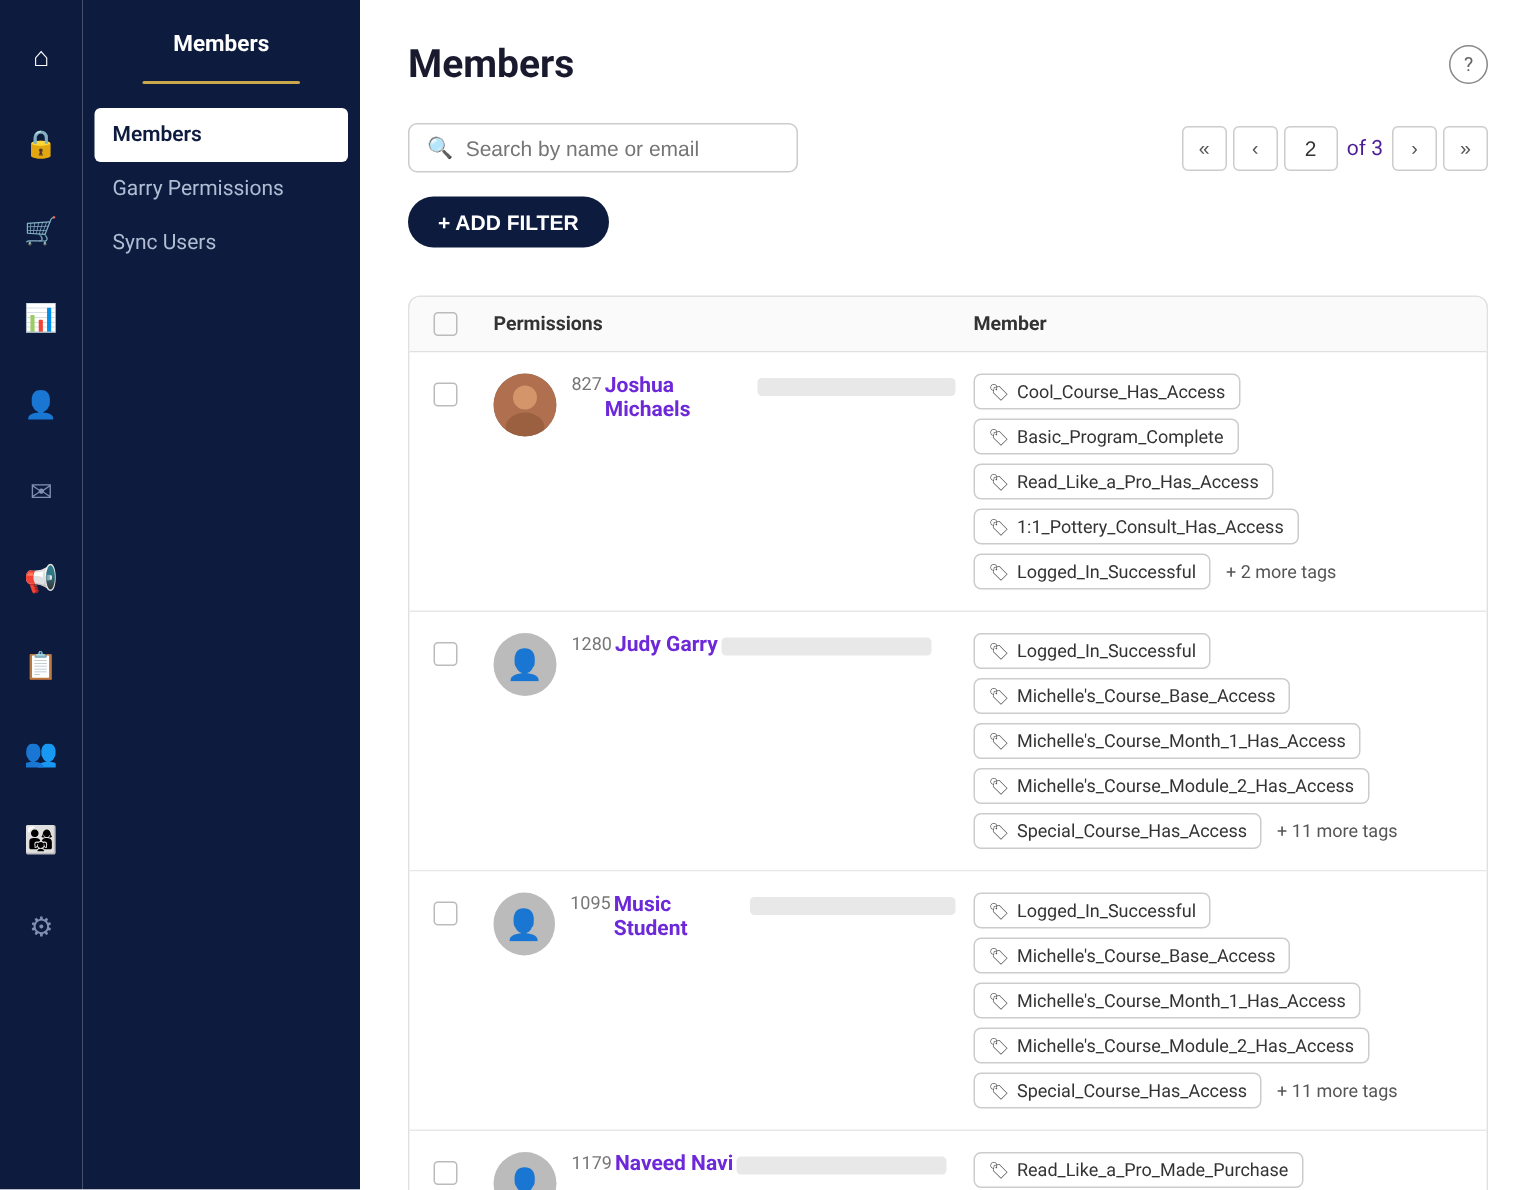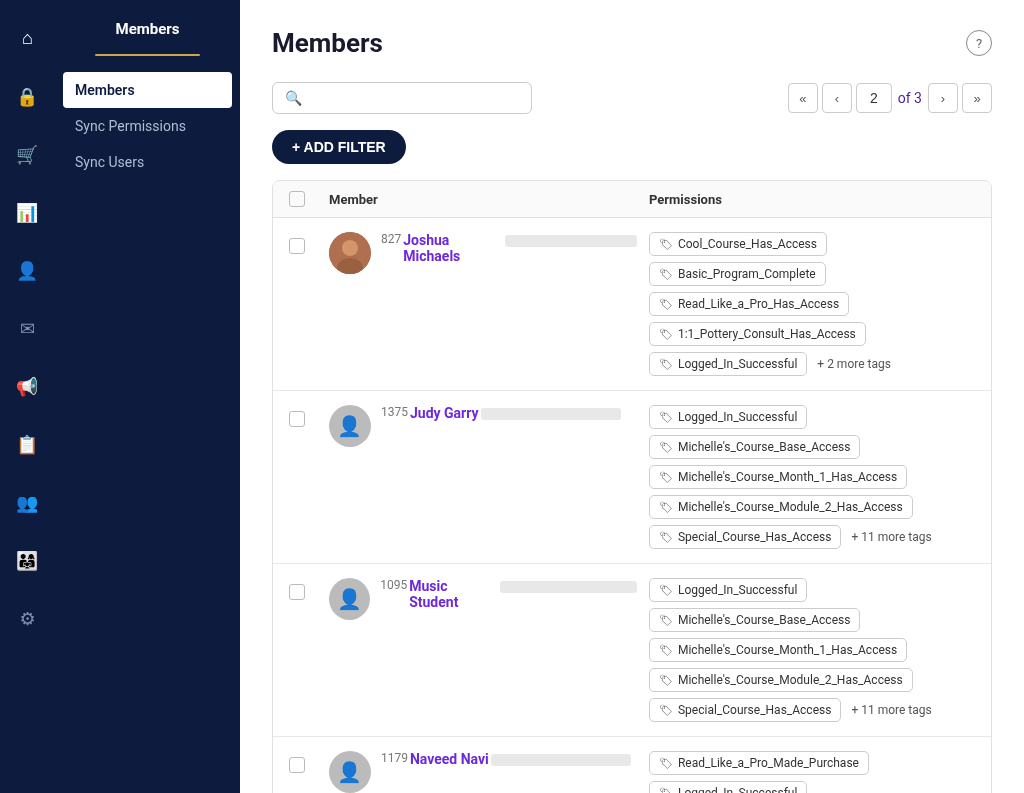--- a/index.html
+++ b/index.html
@@ -166,21 +166,21 @@
       color: #fff;
       border: none;
       border-radius: 22px;
       padding: 9px 20px;
       font-size: 14px;
       font-weight: 600;
       cursor: pointer;
       display: flex;
       align-items: center;
       gap: 6px;
-      margin-bottom: 16px;
+      margin-bottom: 32px;
     }
 
     
     .members-table {
       border: 1px solid #e0e0e0;
       border-radius: 8px;
       overflow: hidden;
     }
     .table-header {
       display: grid;
@@ -308,53 +308,54 @@
   <div class="icon-bar-item">📋</div>
   <div class="icon-bar-item">👥</div>
   <div class="icon-bar-item">👨‍👩‍👧</div>
   <div class="icon-bar-item">⚙</div>
 </div>
 
 <div class="sidebar">
   <div class="sidebar-header">Members</div>
   <div class="sidebar-divider"></div>
   <div class="sidebar-nav-item active">Members</div>
-  <div class="sidebar-nav-item">Sync Permissions</div>
+  <div class="sidebar-nav-item">Garry Permissions</div>
   <div class="sidebar-nav-item">Sync Users</div>
 </div>
 
 <div class="main-content">
 
   <div class="page-header">
     <h1 class="page-title">Members</h1>
     <div class="help-icon">?</div>
   </div>
 
   <div class="toolbar">
     <div class="search-box">
       <span class="search-icon">🔍</span>
+      <input class="search-input" type="text" placeholder="Search by name or email" style="">
     </div>
     <div class="pagination">
       <button class="page-btn">«</button>
       <button class="page-btn">‹</button>
       <input class="page-input" type="text" value="2" style="">
       <span class="page-of">of 3</span>
       <button class="page-btn">›</button>
       <button class="page-btn">»</button>
     </div>
   </div>
 
   <button class="add-filter-btn">+ ADD FILTER</button>
 
   <div class="members-table">
 
     <div class="table-header">
       <div class="header-checkbox"></div>
+      <div class="table-header-cell">Permissions</div>
       <div class="table-header-cell">Member</div>
-      <div class="table-header-cell">Permissions</div>
     </div>
 
     <div class="member-row">
       <div class="row-checkbox"></div>
       <div class="member-info">
         <div class="avatar-joshua">
           <svg width="42" height="42" viewBox="0 0 42 42" xmlns="http://www.w3.org/2000/svg">
             <circle cx="21" cy="21" r="21" fill="#b07050"></circle>
             <circle cx="21" cy="16" r="8" fill="#d4956a"></circle>
             <ellipse cx="21" cy="36" rx="13" ry="10" fill="#9a6040"></ellipse>
@@ -374,21 +375,21 @@
         <span class="perm-tag"><span class="perm-tag-icon">🏷</span>Logged_In_Successful</span>
         <span class="more-tags">+ 2 more tags</span>
       </div>
     </div>
 
     <div class="member-row">
       <div class="row-checkbox"></div>
       <div class="member-info">
         <div class="avatar-placeholder">👤</div>
         <div class="member-details">
-          <span class="member-id">1375</span>
+          <span class="member-id">1280</span>
           <span class="member-name">Judy Garry</span>
           <div class="member-email"></div>
         </div>
       </div>
       <div class="permissions-area">
         <span class="perm-tag"><span class="perm-tag-icon">🏷</span>Logged_In_Successful</span>
         <span class="perm-tag"><span class="perm-tag-icon">🏷</span>Michelle's_Course_Base_Access</span>
         <span class="perm-tag"><span class="perm-tag-icon">🏷</span>Michelle's_Course_Month_1_Has_Access</span>
         <span class="perm-tag"><span class="perm-tag-icon">🏷</span>Michelle's_Course_Module_2_Has_Access</span>
         <span class="perm-tag"><span class="perm-tag-icon">🏷</span>Special_Course_Has_Access</span>

